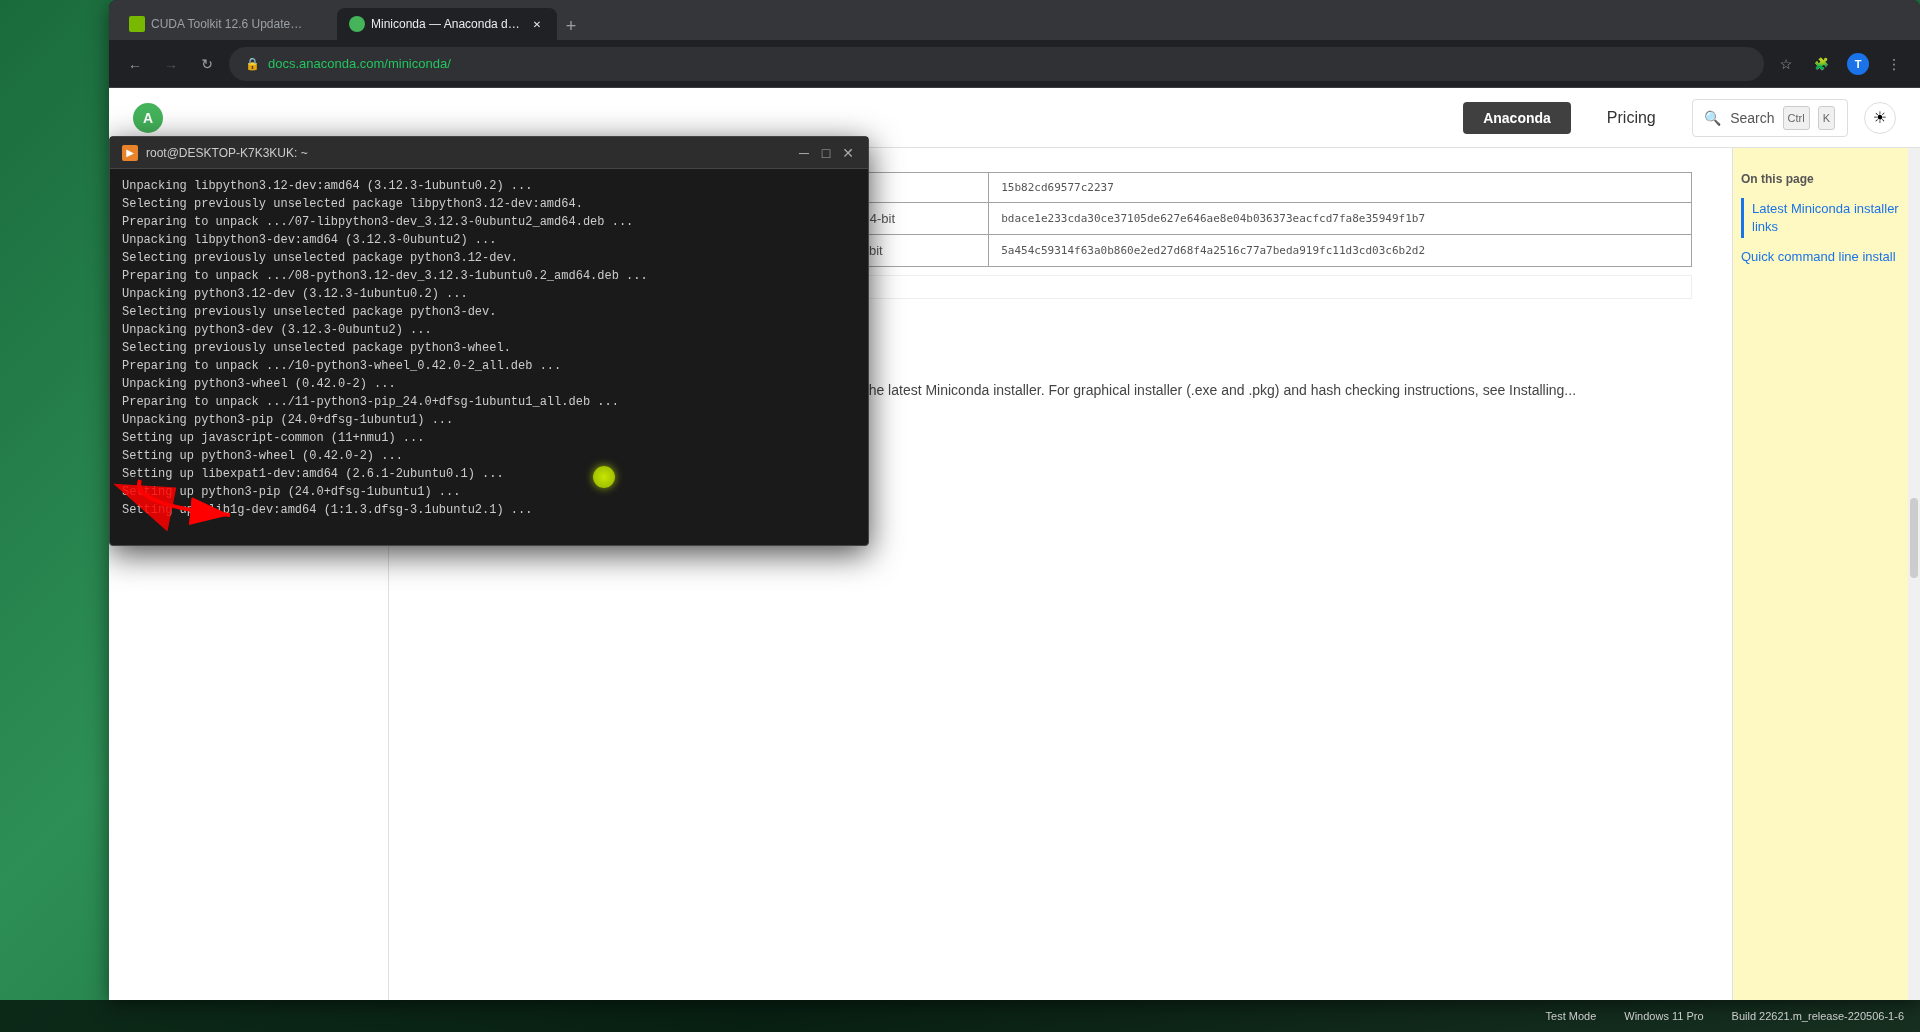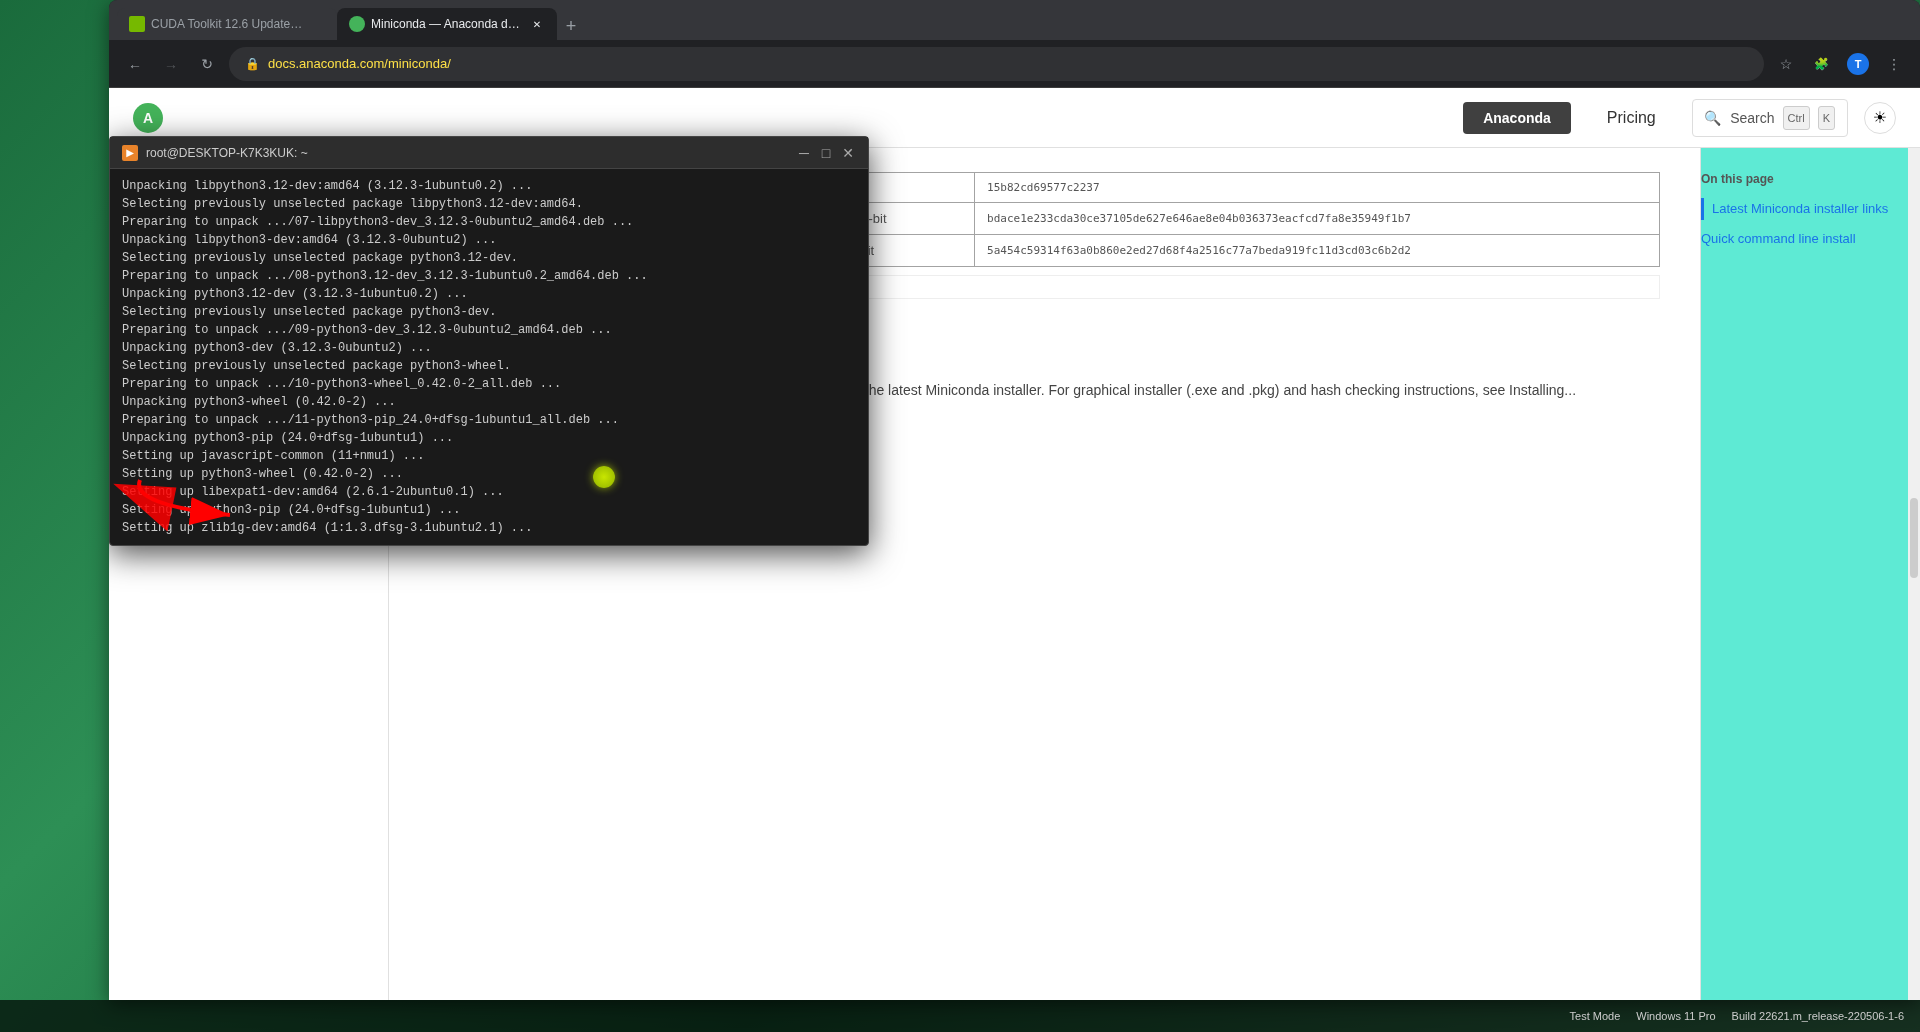--- a/index.html
+++ b/index.html
@@ -105,21 +105,21 @@
       border-radius: 20px;
       padding: 6px 16px;
       color: #e8eaed;
       font-size: 13px;
       display: flex;
       align-items: center;
       gap: 8px;
       height: 34px;
     }
     .address-bar .address-icon { color: #9aa0a6; font-size: 12px; }
-    .address-bar .address-text { flex: 1; font-size: 13px; color: #fde047; }
+    .address-bar .address-text { flex: 1; font-size: 13px; color: #22c55e; }
     .toolbar-action-btn {
       width: 28px; height: 28px;
       display: flex; align-items: center; justify-content: center;
       color: #9aa0a6; font-size: 14px; cursor: pointer; border-radius: 50%;
     }
 
     
     .browser-content {
       flex: 1;
       background: #fff;
@@ -229,24 +229,24 @@
       font-size: 13px;
       color: #555;
       cursor: pointer;
       justify-content: space-between;
     }
     .sidebar-item .chevron { color: #999; font-size: 12px; }
     .sidebar-divider { height: 1px; background: #e0e0e0; margin: 8px 0; }
 
     
     .docs-right-sidebar {
-      width: 220px;
-      background: #5eead4;
+      width: 188px;
+      background: #fef9c3;
       border-left: 1px solid #e0e0e0;
-      padding: 24px 0;
+      padding: 24px 8px;
       flex-shrink: 0;
     }
     .on-page-title {
       font-size: 12px;
       font-weight: 600;
       color: #555;
       margin-bottom: 12px;
     }
     .on-page-item {
       font-size: 13px;
@@ -397,21 +397,21 @@
     
     .taskbar {
       position: absolute;
       bottom: 0; left: 0; right: 0;
       height: 32px;
       background: rgba(0,0,0,0.7);
       display: flex;
       align-items: center;
       justify-content: flex-end;
       padding: 0 16px;
-      gap: 16px;
+      gap: 28px;
     }
     .taskbar-text {
       font-size: 11px;
       color: #ccc;
     }
 
     
     .cursor-dot {
       position: absolute;
       width: 22px; height: 22px;
@@ -599,21 +599,20 @@
       </div>
       <div class="terminal-body">
         <div class="terminal-line">Unpacking libpython3.12-dev:amd64 (3.12.3-1ubuntu0.2) ...</div>
         <div class="terminal-line">Selecting previously unselected package libpython3.12-dev:amd64.</div>
         <div class="terminal-line">Preparing to unpack .../07-libpython3-dev_3.12.3-0ubuntu2_amd64.deb ...</div>
         <div class="terminal-line">Unpacking libpython3-dev:amd64 (3.12.3-0ubuntu2) ...</div>
         <div class="terminal-line">Selecting previously unselected package python3.12-dev.</div>
         <div class="terminal-line">Preparing to unpack .../08-python3.12-dev_3.12.3-1ubuntu0.2_amd64.deb ...</div>
         <div class="terminal-line">Unpacking python3.12-dev (3.12.3-1ubuntu0.2) ...</div>
         <div class="terminal-line">Selecting previously unselected package python3-dev.</div>
-        <div class="terminal-line">Preparing to unpack .../09-python3-dev_3.12.3-0ubuntu2_amd64.deb ...</div>
         <div class="terminal-line">Unpacking python3-dev (3.12.3-0ubuntu2) ...</div>
         <div class="terminal-line">Selecting previously unselected package python3-wheel.</div>
         <div class="terminal-line">Preparing to unpack .../10-python3-wheel_0.42.0-2_all.deb ...</div>
         <div class="terminal-line">Unpacking python3-wheel (0.42.0-2) ...</div>
         <div class="terminal-line">Preparing to unpack .../11-python3-pip_24.0+dfsg-1ubuntu1_all.deb ...</div>
         <div class="terminal-line">Unpacking python3-pip (24.0+dfsg-1ubuntu1) ...</div>
         <div class="terminal-line">Setting up javascript-common (11+nmu1) ...</div>
         <div class="terminal-line">Setting up python3-wheel (0.42.0-2) ...</div>
         <div class="terminal-line">Setting up libexpat1-dev:amd64 (2.6.1-2ubuntu0.1) ...</div>
         <div class="terminal-line">Setting up python3-pip (24.0+dfsg-1ubuntu1) ...</div>

